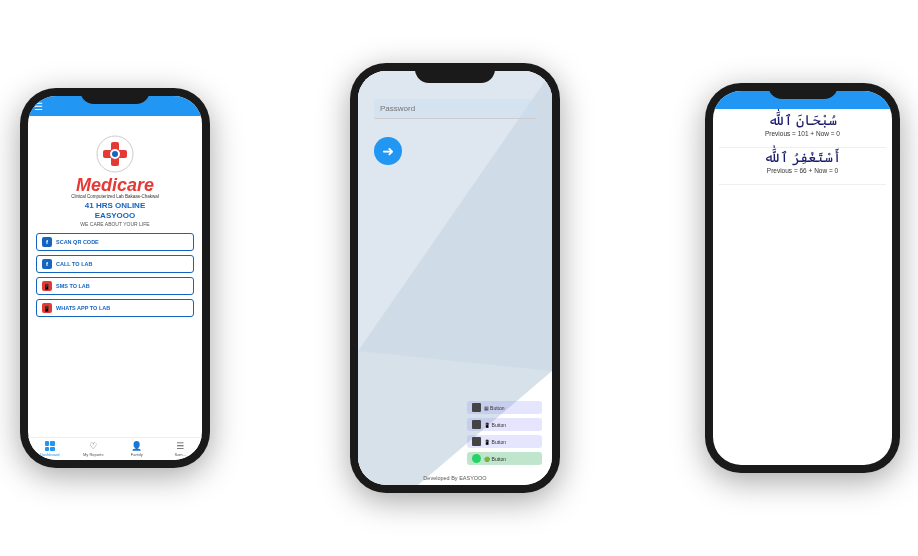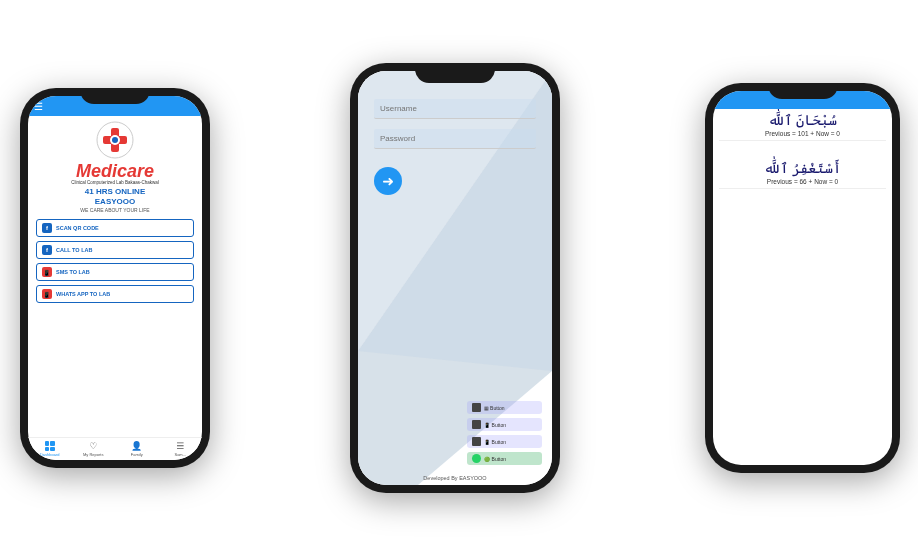--- a/index.html
+++ b/index.html
@@ -123,21 +123,21 @@
       height: 20px;
     }
     .hamburger {
       font-size: 10px;
       margin-right: 4px;
     }
     .left-logo-area {
       display: flex;
       flex-direction: column;
       align-items: center;
-      padding: 4px 4px 2px;
+      padding: 18px 4px 2px;
     }
     .medicare-logo-img {
       width: 40px;
       height: 40px;
       margin-bottom: 2px;
     }
     .medicare-title {
       font-size: 18px;
       font-weight: 900;
       color: #e53935;
@@ -342,22 +342,22 @@
       flex-direction: column;
       padding: 4px 6px;
       gap: 2px;
       overflow: hidden;
     }
     .dhikr-item {
       display: flex;
       flex-direction: column;
       align-items: center;
       border-bottom: 1px solid #eee;
-      padding-bottom: 3px;
-      margin-bottom: 18px;
+      padding-bottom: 10px;
+      margin-bottom: 0;
     }
     .dhikr-arabic {
       font-size: 14px;
       color: #1a1a6e;
       text-align: center;
       line-height: 1.2;
       font-family: 'Times New Roman', serif;
     }
     .dhikr-counter {
       font-size: 6.5px;
@@ -447,21 +447,20 @@
     <div class="phone-inner">
       <div class="center-content">
 
         <svg class="center-triangle-bg" viewBox="0 0 194 414" preserveAspectRatio="none">
           <polygon points="0,0 194,0 0,280" fill="#d0dde8" opacity="0.7"></polygon>
           <polygon points="194,0 194,300 60,414 0,414 0,280" fill="#b0c4d4" opacity="0.5"></polygon>
           <polygon points="0,280 194,0 194,300" fill="#c8d8e8" opacity="0.5"></polygon>
         </svg>
 
         <div class="center-login-area">
-          <input class="login-input" type="text" placeholder="Username" style="">
           <input class="login-input" type="password" placeholder="Password" style="">
           <div class="login-arrow-btn">➜</div>
         </div>
 
         <div class="center-bottom-buttons">
           <div class="center-btn">
             <div class="center-btn-icon" style="background:#444;"></div>
             <span style="font-size:5px;">▦ Button</span>
           </div>
           <div class="center-btn">

